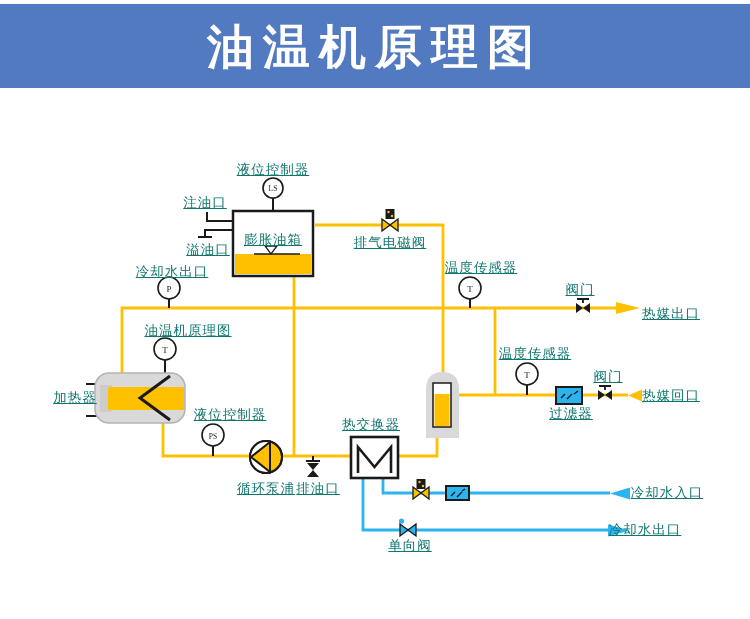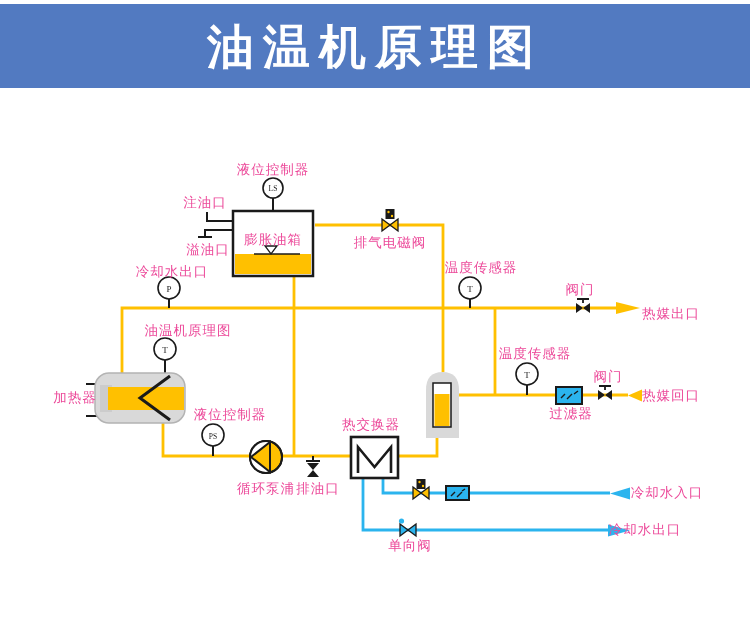--- a/index.html
+++ b/index.html
@@ -4,21 +4,21 @@
 <style>
   html,body{margin:0;padding:0;background:#ffffff;}
   #stage{position:relative;width:750px;height:619px;background:#ffffff;overflow:hidden;
          font-family:"Liberation Serif","DejaVu Serif",serif;}
   .banner{position:absolute;left:0;top:4px;width:750px;height:84px;background:#527AC1;}
   .banner h1{margin:0;height:84px;line-height:86px;text-align:center;color:#ffffff;
              font-size:47px;font-weight:bold;letter-spacing:9px;
              font-family:"Liberation Serif","DejaVu Serif",serif;}
   svg.diagram{position:absolute;left:0;top:0;}
   .lbl{position:absolute;transform:translate(-50%,-50%);white-space:nowrap;
-       color:#ec4899;font-size:13.5px;letter-spacing:1px;}
+       color:#0f766e;font-size:13.5px;letter-spacing:1px;text-decoration:underline;}
   .lbl.small{font-size:13px;}
 </style>
 </head>
 <body>
 
 <div id="stage">
 
   <div class="banner">
     <h1>油温机原理图</h1>
   </div>

